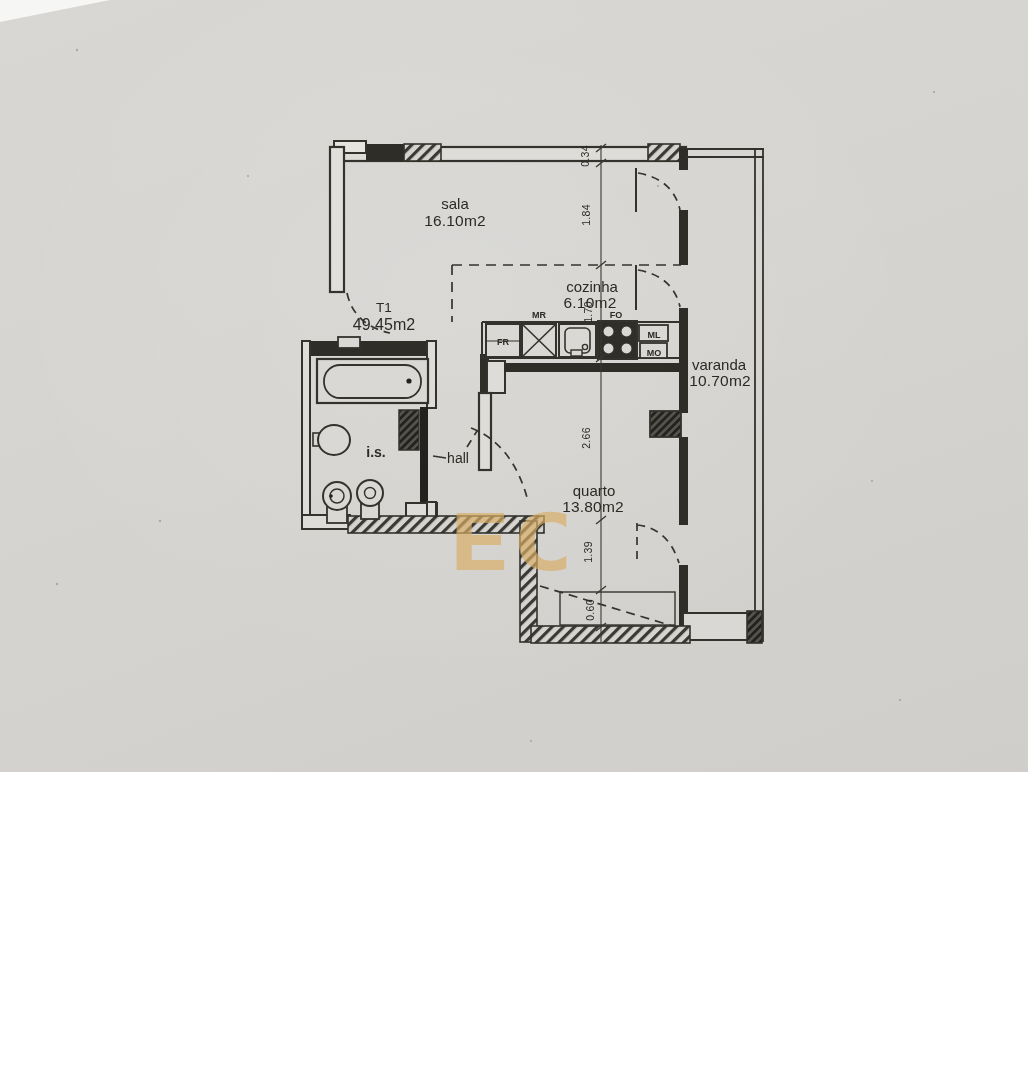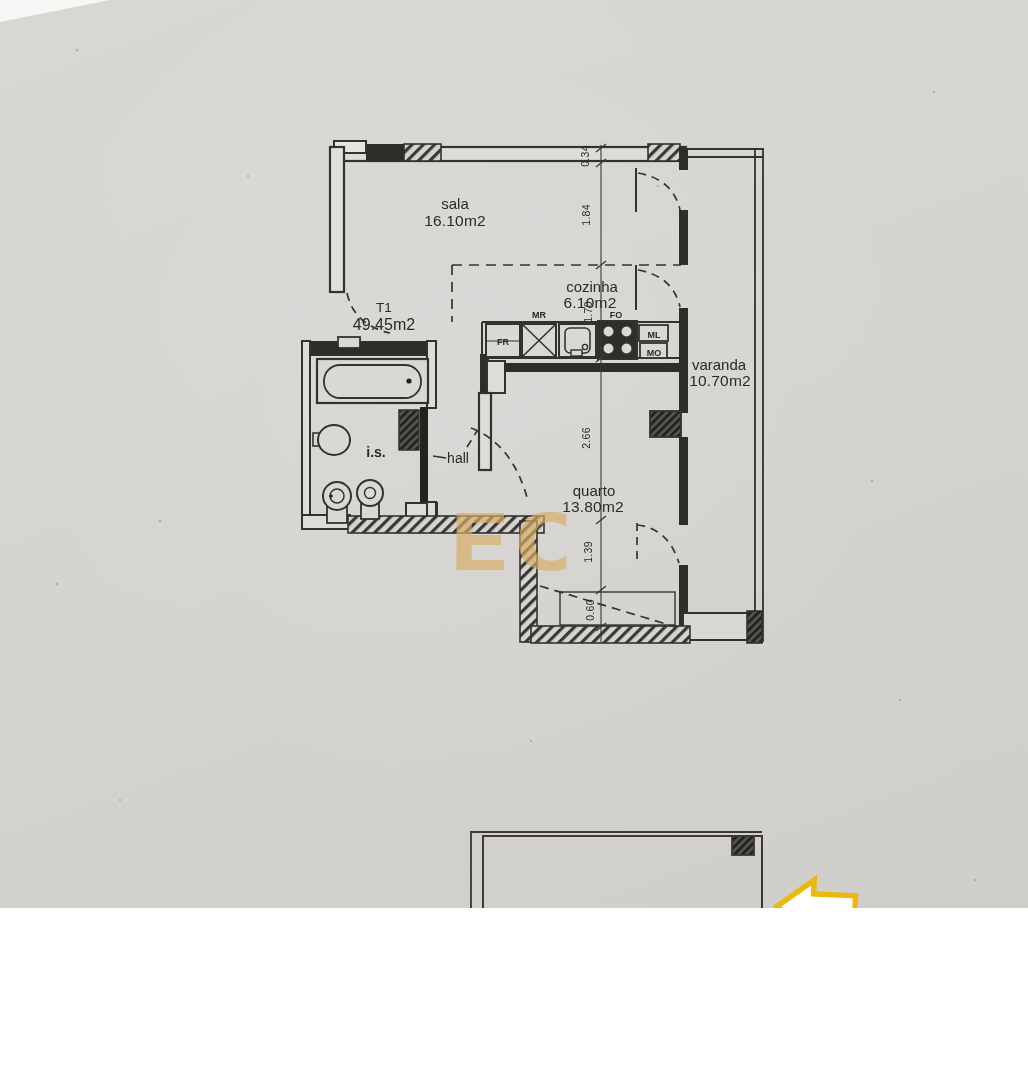--- a/index.html
+++ b/index.html
@@ -1,18 +1,18 @@
 <!DOCTYPE html>
 <html><head>
 <meta charset="utf-8">
 <style>
   html,body{margin:0;padding:0;}
   .paper{
     position:relative;
-    width:1028px;height:908px;
+    width:1028px;height:772px;
     background:
       radial-gradient(ellipse at 45% 40%, rgba(255,255,255,.10), rgba(0,0,0,0) 60%),
       linear-gradient(160deg, #d8d7d4 0%, #d5d4d1 45%, #cfceca 100%);
     overflow:hidden;
     font-family:"Liberation Sans", sans-serif;
   }
   .paper svg{position:absolute;left:0;top:0;}
   text{fill:#2b2a25;}
   .lbl{font-family:"Liberation Sans", sans-serif;}
   .dim{font-size:10.5px;letter-spacing:.3px;}

